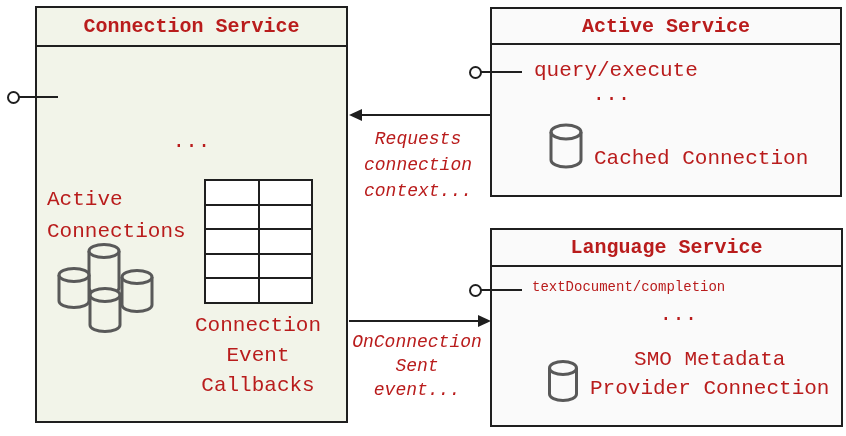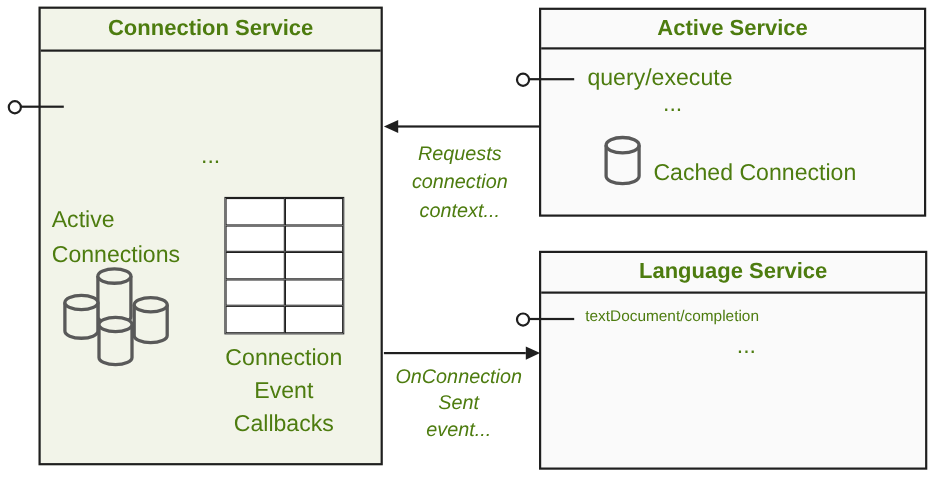--- a/index.html
+++ b/index.html
@@ -1,18 +1,18 @@
 <!DOCTYPE html>
 <html><head>
 <meta charset="utf-8">
 <style>
   html,body{margin:0;padding:0;background:#ffffff;}
   #stage{
     position:relative;width:846px;height:436px;background:#ffffff;overflow:hidden;
-    font-family:Liberation Sans, sans-serif;color:#4d7c0f;
+    font-family:Liberation Mono, monospace;color:#b91c1c;
   }
   .service-box{position:absolute;box-sizing:border-box;border:2px solid #1f1f1f;}
   .box-header{
     box-sizing:border-box;border-bottom:2px solid #1f1f1f;display:flex;
     align-items:center;justify-content:center;font-weight:bold;font-size:20px;
   }
   #connection-box{left:35px;top:6px;width:313px;height:417px;background:#f2f4e9;}
   #connection-box .box-header{height:39px;}
   #query-box{left:490px;top:7px;width:352px;height:190px;background:#fafafa;}
   #query-box .box-header{height:36px;}
@@ -129,20 +129,32 @@
         </g>
       </svg>
       <div class="cache-label">Cached Connection</div>
     </div>
   </div>
 
   <div id="language-box" class="service-box">
     <div class="box-header">Language Service</div>
     <div id="lang-endpoint">textDocument/completion</div>
     <div id="lang-ellipsis" class="ellipsis-center">...</div>
+    <div id="lang-cache-row" class="cache-row">
+      <svg width="32" height="44" viewBox="0 0 32 44">
+        <g stroke="#595959" stroke-width="3" fill="none">
+          <path d="M2.5,9 v26 a13.5,6.5 0 0 0 27,0 v-26"></path>
+          <ellipse cx="16" cy="9" rx="13.5" ry="6.5"></ellipse>
+        </g>
+      </svg>
+      <div class="cache-label two-line">
+        <div>SMO Metadata</div>
+        <div>Provider Connection</div>
+      </div>
+    </div>
   </div>
 
   <div id="conn-lolli-circle" class="lollipop-circle"></div>
   <div id="conn-lolli-line" class="lollipop-line"></div>
   <div id="query-lolli-circle" class="lollipop-circle"></div>
   <div id="query-lolli-line" class="lollipop-line"></div>
   <div id="lang-lolli-circle" class="lollipop-circle"></div>
   <div id="lang-lolli-line" class="lollipop-line"></div>
 
   <div id="requests-line" class="arrow-line"></div>

